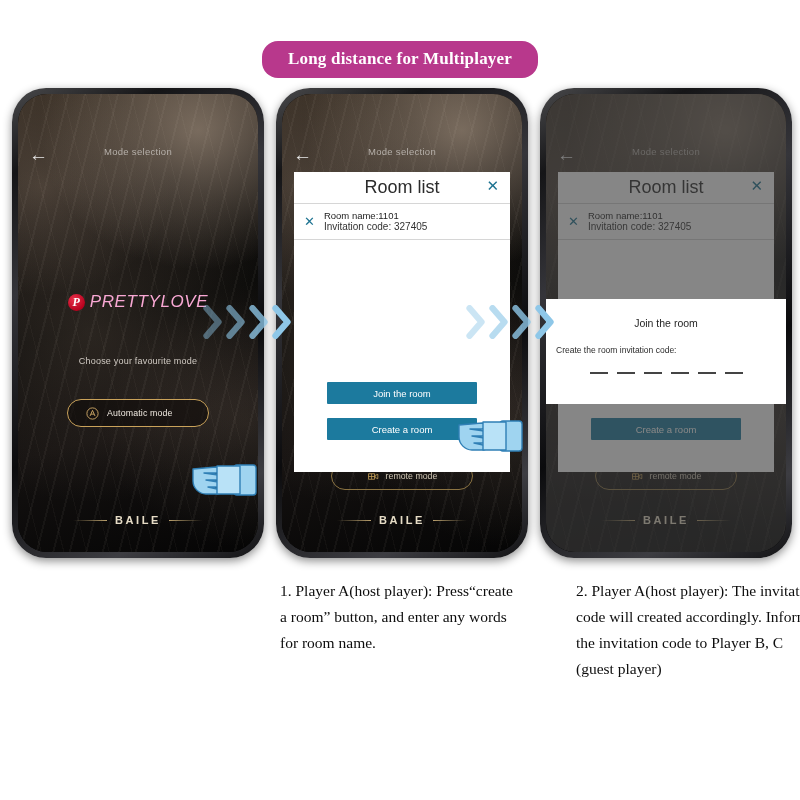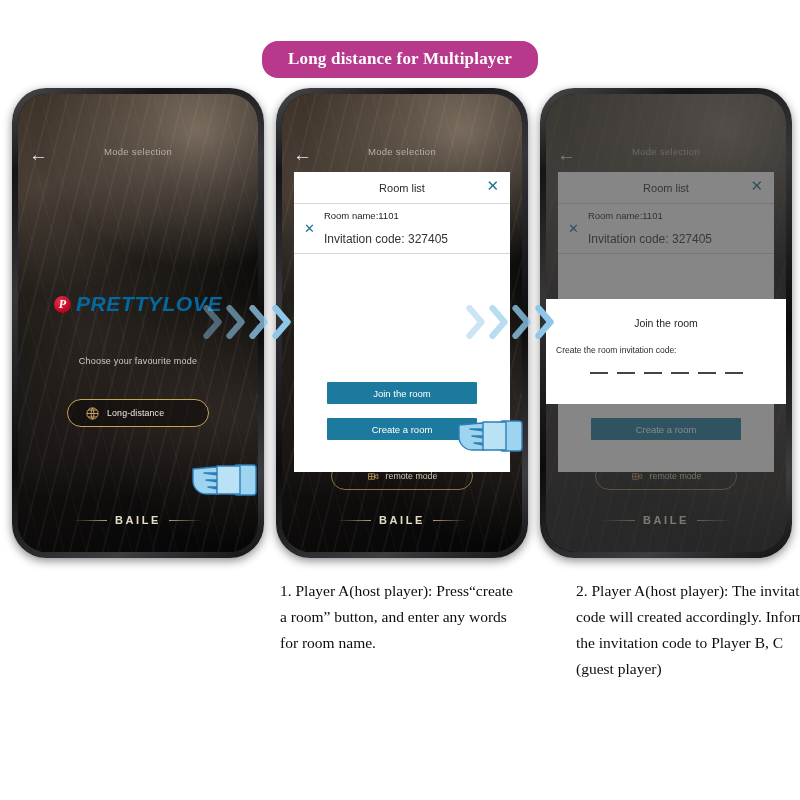--- a/index.html
+++ b/index.html
@@ -62,21 +62,21 @@
     position:absolute; top:198px; left:0; width:100%;
     display:flex; align-items:center; justify-content:center; gap:5px;
   }
   .plogo-badge {
     width:17px; height:17px; border-radius:50%;
     background:radial-gradient(circle at 35% 30%, #e8304a 0%, #b5001c 75%);
     color:#fff; font-family:"Liberation Serif", serif; font-style:italic;
     font-weight:bold; font-size:12px; line-height:17px; text-align:center;
   }
   .plogo-text {
-    color:#0369a1; font-size:21px; font-weight:bold; font-style:italic;
+    color:#f9a8d4; font-size:17px; font-weight:normal; font-style:italic;
     letter-spacing:.6px;
   }
 
   .subtitle {
     position:absolute; top:262px; left:0; width:100%; text-align:center;
     color:#cfc9c2; font-size:9px; letter-spacing:.2px;
   }
 
   .mode-list { position:absolute; top:305px; left:0; width:100%; }
   .mode-btn {
@@ -103,32 +103,32 @@
   
   .dialog {
     position:absolute; left:12px; top:78px; width:calc(100% - 24px);
     background:#ffffff; z-index:6;
   }
   .dialog.tall { height:300px; }
   .dlg-head {
     position:relative; height:32px; display:flex; align-items:center; justify-content:center;
     border-bottom:1px solid #d6d6d6;
   }
-  .dlg-title { font-size:11px; color:#2b2b2b; }
+  .dlg-title { font-size:18px; color:#2b2b2b; }
   .dlg-close {
     position:absolute; right:11px; top:6px; color:#1d7391; font-size:15px; line-height:1;
     font-weight:400;
   }
   .room-row {
     display:flex; align-items:center; gap:9px; padding:6px 10px 7px;
     border-bottom:1px solid #d6d6d6;
   }
   .room-x { color:#1d7391; font-size:13px; line-height:1; }
   .room-name { font-size:9.5px; color:#222; }
-  .room-code { font-size:12px; color:#333; margin-top:11px; }
+  .room-code { font-size:10px; color:#333; margin-top:0; }
 
   .dlg-actions { position:absolute; left:0; width:100%; }
   .action-btn {
     width:150px; height:22px; margin:0 auto 14px;
     background:#1c7a9e; color:#ffffff; font-size:9.5px;
     display:flex; align-items:center; justify-content:center; border-radius:1px;
   }
 
   
   .remote-btn {
@@ -194,24 +194,24 @@
       <div class="plogo-text">PRETTYLOVE</div>
     </div>
 
     <div class="subtitle">Choose your favourite mode</div>
 
     <div class="mode-list">
       <div class="mode-btn">
         <span class="mode-icon">
           <svg viewBox="0 0 24 24" fill="none" stroke="currentColor" stroke-width="1.4">
             <circle cx="12" cy="12" r="9"></circle>
-              <path d="M3 12h18M12 3c3 3.5 3 14.5 0 18M12 3c-3 3.5-3 14.5 0 18M5 6.5h14M5 17.5h14"></path>
+              <path d="M8 16 L12 7 L16 16 M9.6 13 h4.8"></path>
           </svg>
         </span>
-        <span class="mode-label">Long-distance</span>
+        <span class="mode-label">Automatic mode</span>
       </div>
     </div>
 
     <div class="baile">
       <span class="ln"></span>
       <span class="tx">BAILE</span>
       <span class="ln r"></span>
     </div>
   </div>
 </div>

